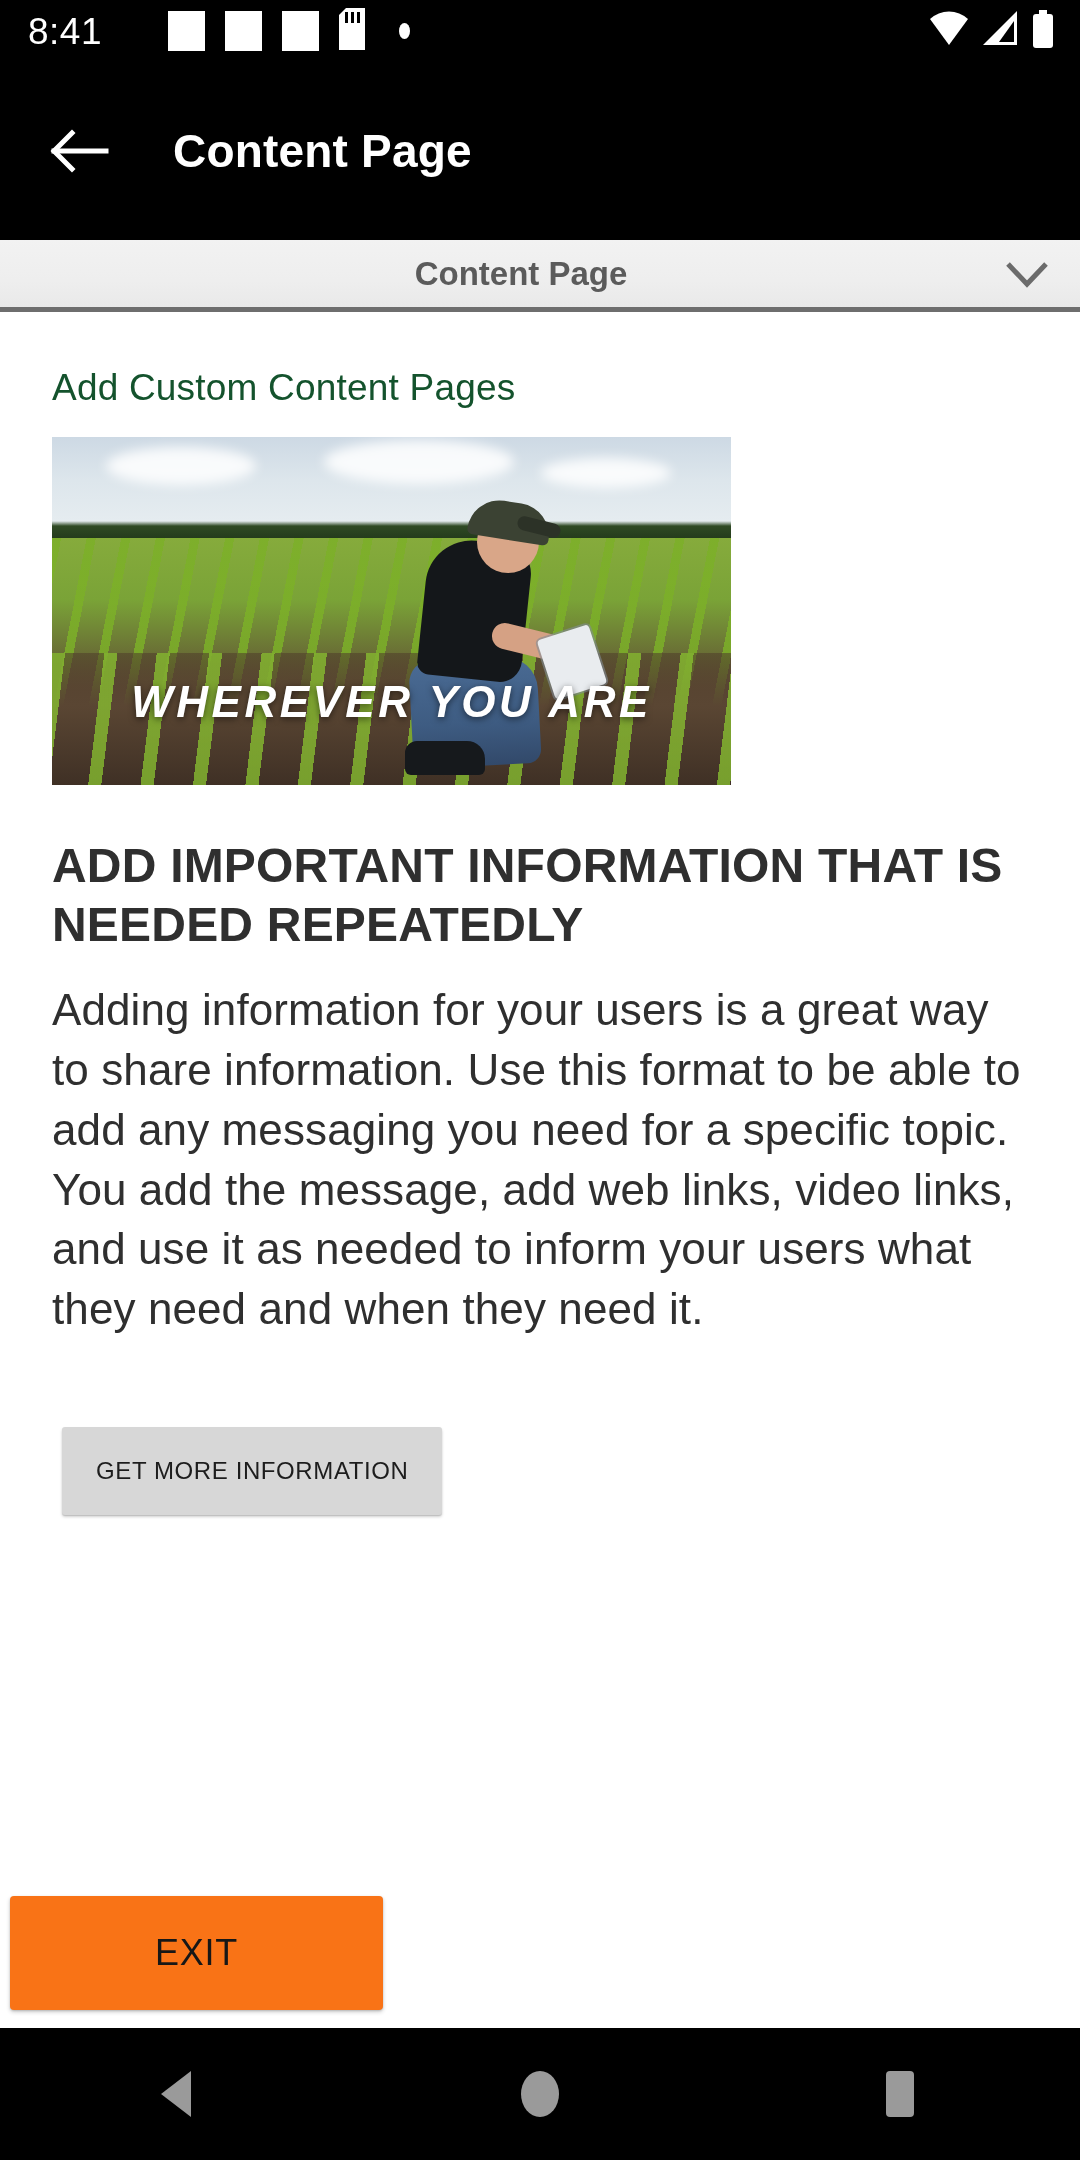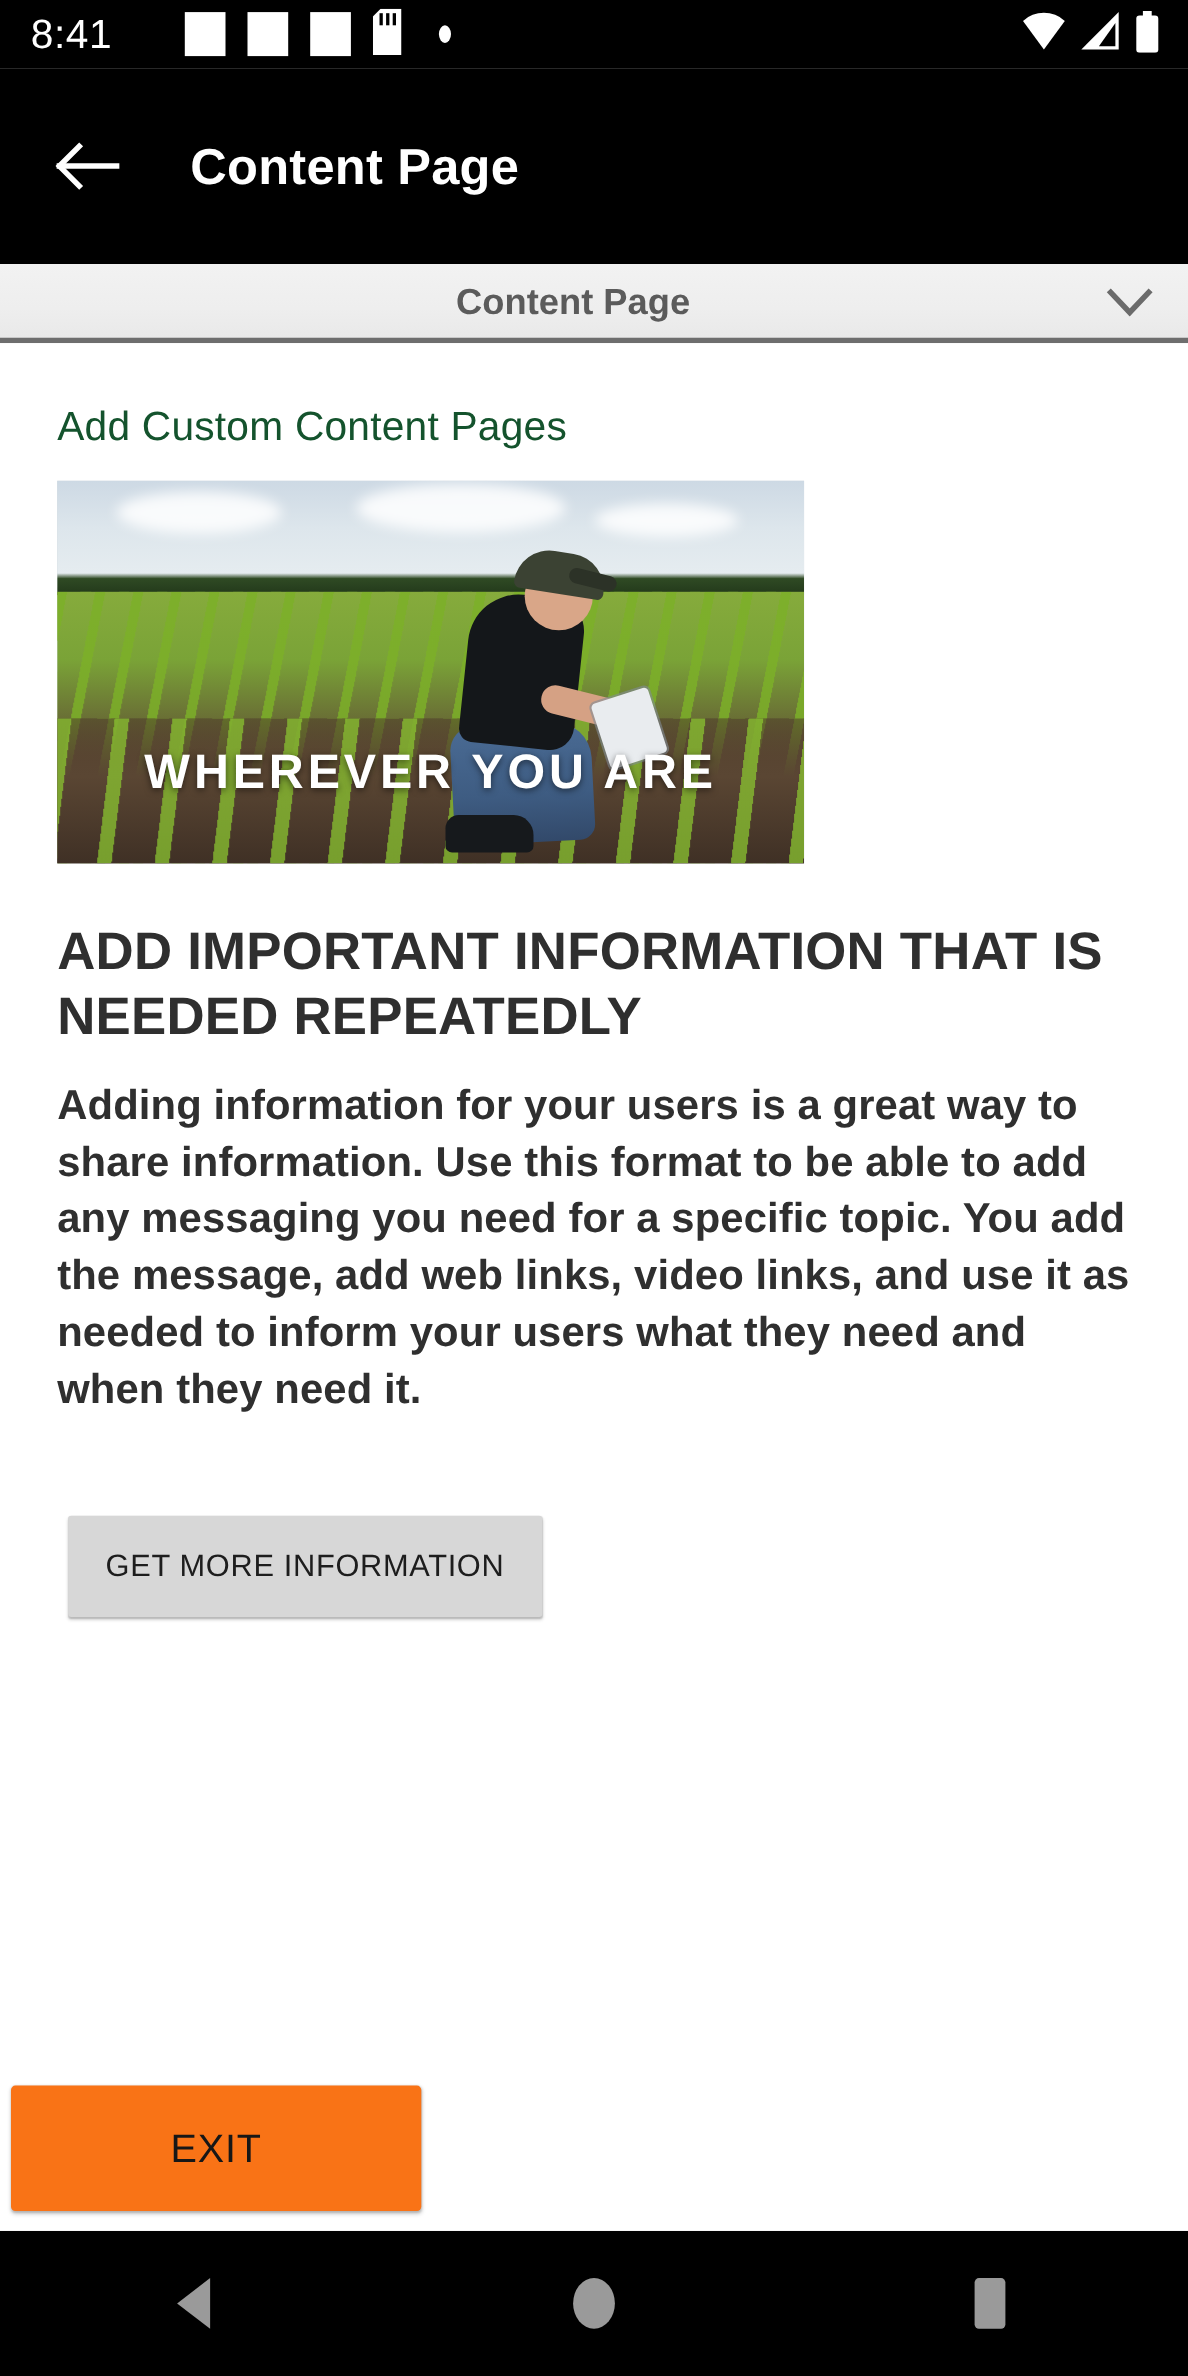--- a/index.html
+++ b/index.html
@@ -256,47 +256,47 @@
     position: absolute;
     left: 0; right: 0;
     top: 69%;
     text-align: center;
     color: #ffffff;
     font-size: 44px;
     font-weight: bold;
     letter-spacing: 3.5px;
     text-shadow: 0 2px 7px rgba(0,0,0,0.55);
     white-space: nowrap;
+    font-style: italic;
   }
 
   .body-heading {
     font-size: 48px;
     font-weight: bold;
     color: #2f2f2f;
     line-height: 1.22;
     margin-top: 52px;
     letter-spacing: 0.2px;
   }
   .body-text {
-    font-size: 38px;
+    font-size: 44px;
     color: #2f2f2f;
     line-height: 1.36;
     margin-top: 26px;
     letter-spacing: 0.1px;
-    font-weight: bold;
   }
 
   .cta-wrap {
     margin-top: 88px;
     display: flex;
   }
   .cta-button {
     background: #d7d7d7;
     color: #1d1d1d;
-    font-size: 28px;
+    font-size: 24px;
     font-weight: normal;
     letter-spacing: 0.6px;
     padding: 30px 34px;
     border: none;
     border-radius: 3px;
     box-shadow: 0 2px 3px rgba(0,0,0,0.18), 0 1px 1px rgba(0,0,0,0.12);
     cursor: pointer;
     font-family: "Liberation Sans", sans-serif;
     margin-left: 10px;
   }

